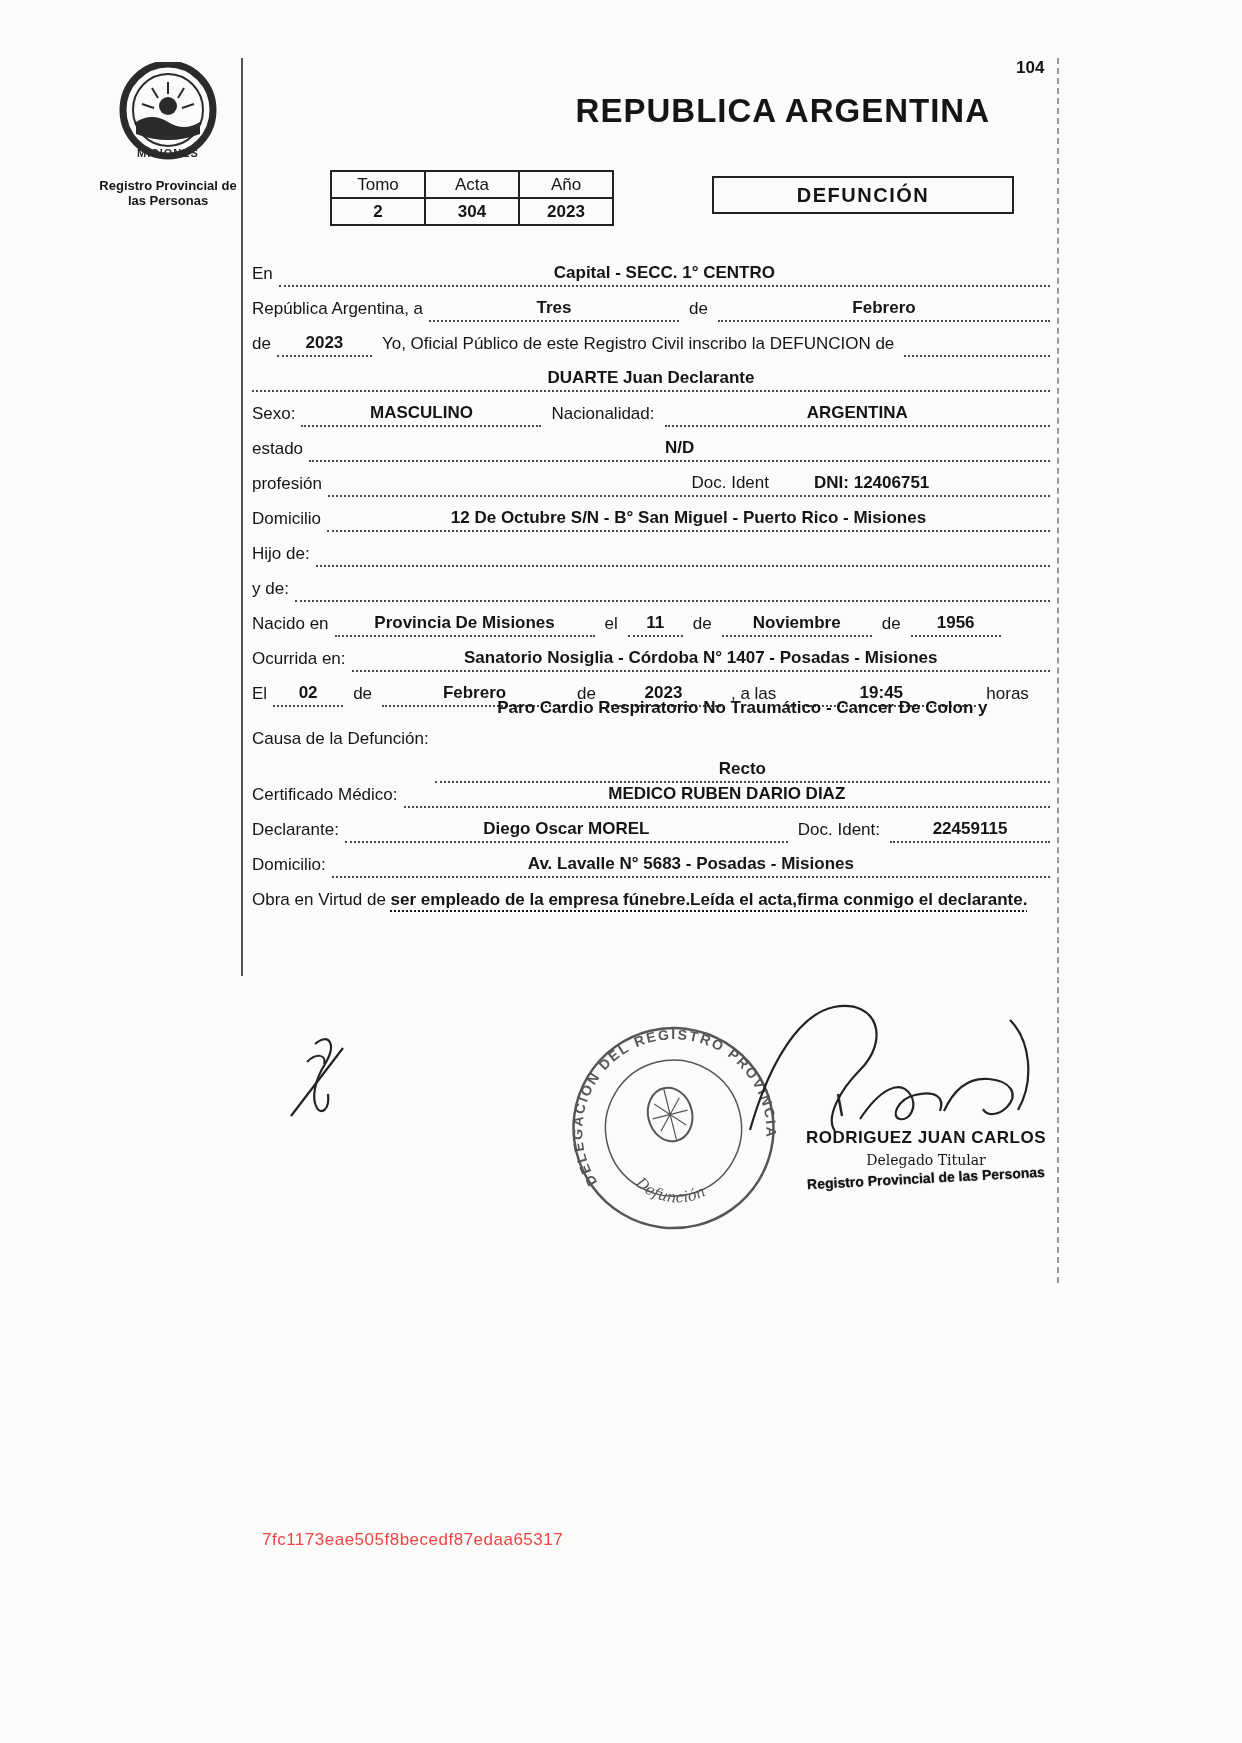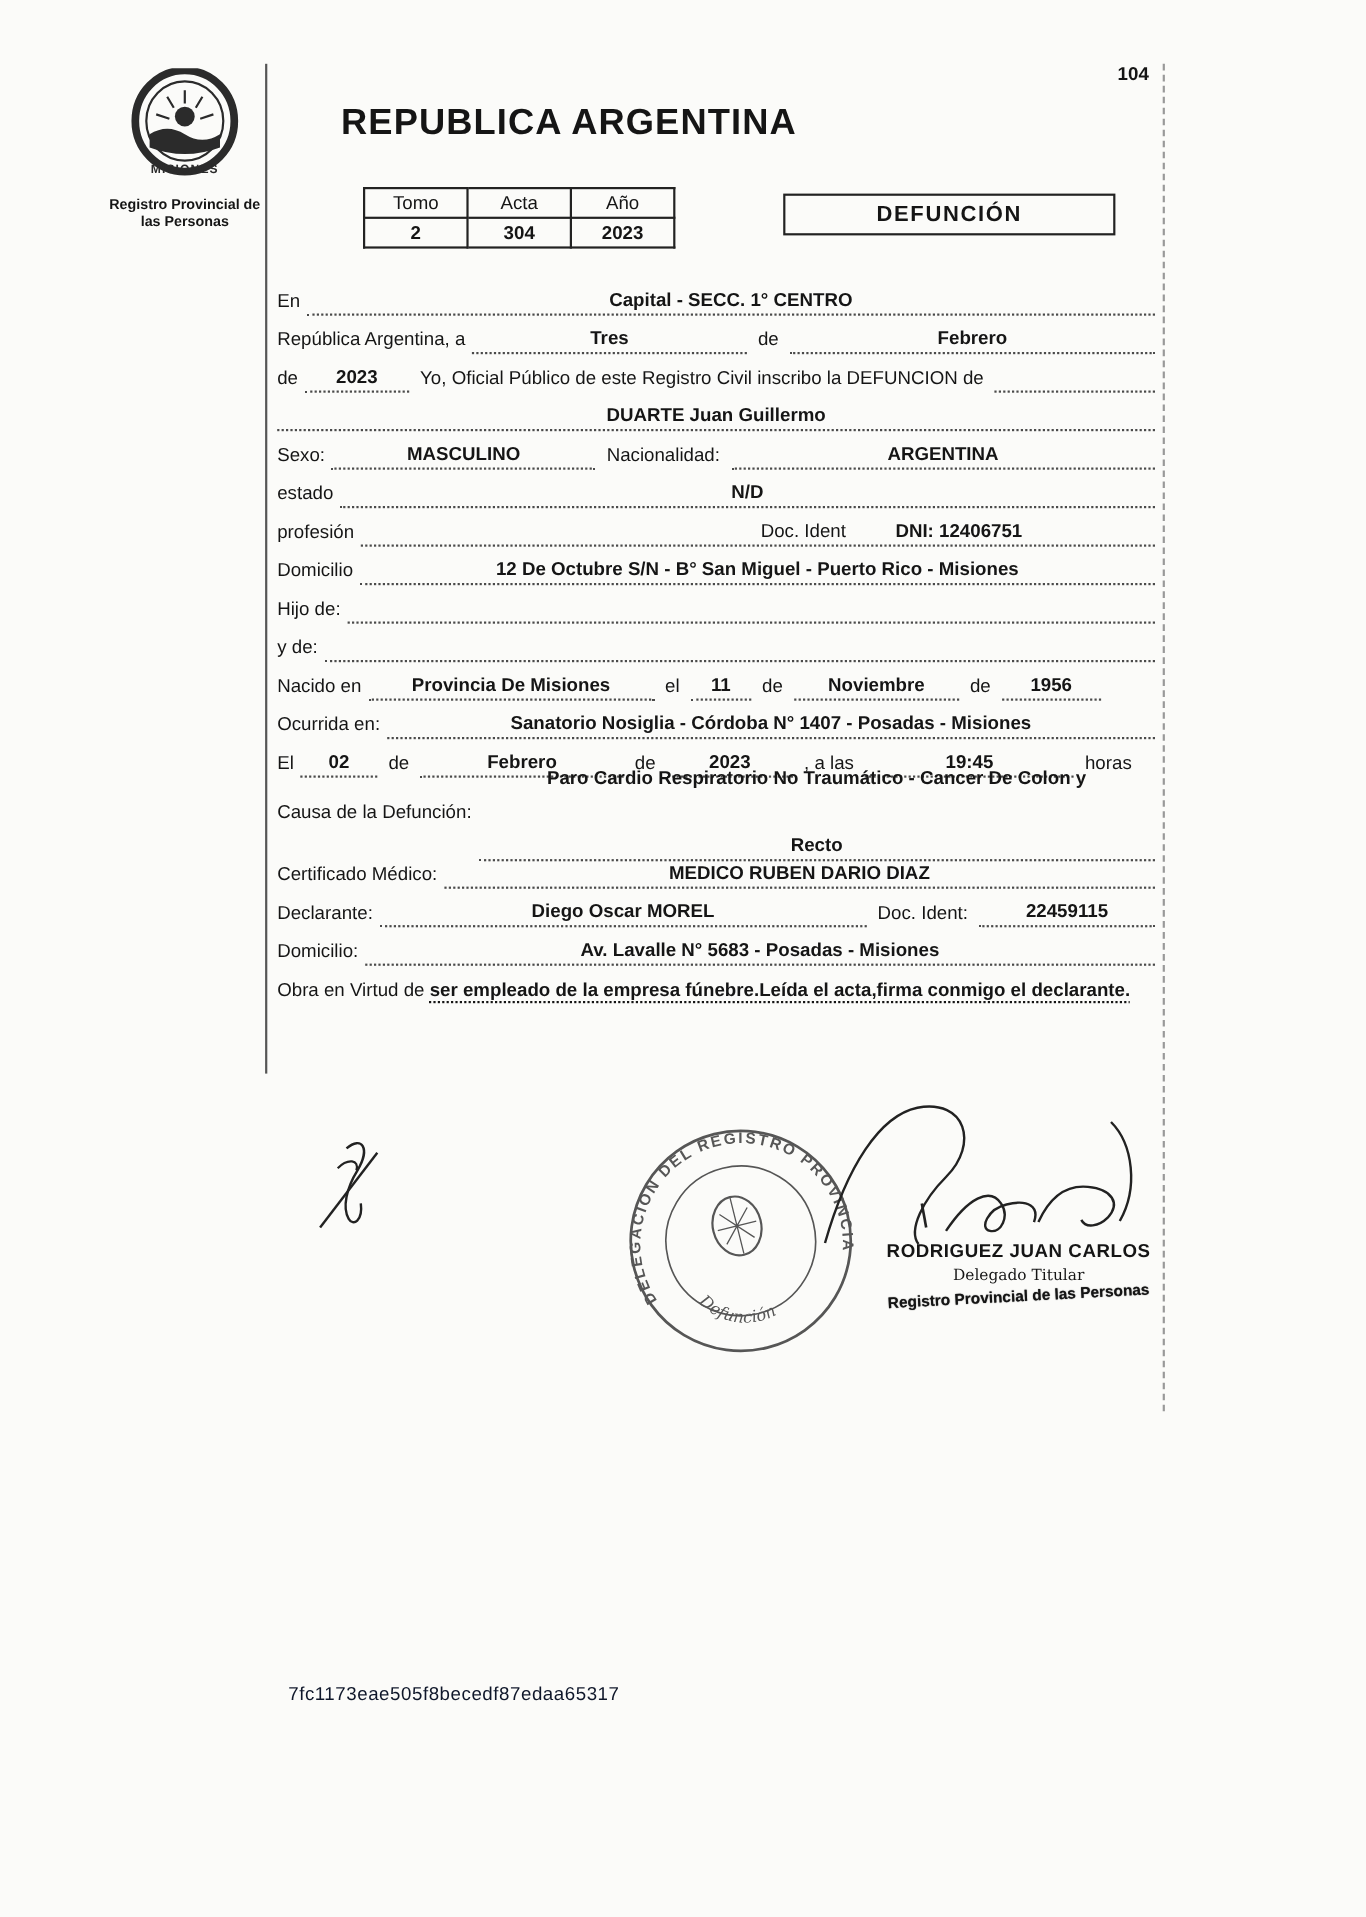--- a/index.html
+++ b/index.html
@@ -10,21 +10,21 @@
     color:#151515;
     position:relative;
     overflow:hidden;
   }
   .pagenum { position:absolute; left:1016px; top:58px; font-weight:bold; font-size:17px; }
 
   .logo { position:absolute; left:108px; top:62px; width:120px; height:104px; }
   .logo-caption { position:absolute; left:76px; top:178px; width:184px; text-align:center;
                   font-size:13px; font-weight:bold; line-height:15px; }
 
-  .title { position:absolute; left:310px; top:92px; width:680px; text-align:left;
+  .title { position:absolute; left:310px; top:92px; width:680px; text-align:right;
            font-size:33px; font-weight:bold; letter-spacing:1px; }
 
   .reg-table { position:absolute; left:330px; top:170px; border-collapse:collapse; font-size:17px; }
   .reg-table td { border:2px solid #222; width:94px; height:27px; text-align:center; padding:0;margin-left:32px; }
   .reg-table tr.vals td { font-weight:bold; }
 
   .defuncion-box { position:absolute; left:712px; top:176px; width:302px; height:38px;
                    border:2px solid #222; display:flex; align-items:center; justify-content:center;
                    font-size:20px; font-weight:bold; letter-spacing:1.5px; }
 
@@ -60,21 +60,21 @@
 
   .sig-left  { position:absolute; left:283px; top:1030px; }
   .stamp     { position:absolute; left:568px; top:1022px; transform:rotate(-14deg); opacity:0.85; }
   .sig-right { position:absolute; left:738px; top:998px; }
   .signer    { position:absolute; left:795px; top:1128px; width:262px; text-align:center; }
   .signer-name  { font-size:17px; font-weight:bold; letter-spacing:0.5px; }
   .signer-title { font-size:14px; margin-top:4px; font-family:"DejaVu Serif", serif; }
   .signer-org   { font-size:14px; font-weight:bold; margin-top:2px;
                   transform:rotate(-3deg); text-shadow:0 0 1px #444; }
 
-  .footer-code { position:absolute; left:262px; top:1530px; font-size:17px; letter-spacing:0.5px; color:#0f172a; }
+  .footer-code { position:absolute; left:262px; top:1530px; font-size:17px; letter-spacing:0.5px; color:#ef4444; }
 </style>
 </head>
 <body>
 
 <div class="pagenum">104</div>
 
 <div class="left-rule"></div>
 <div class="right-rule"></div>
 
 <div class="logo">
@@ -130,21 +130,21 @@
   </div>
 
   <div class="row">
     <span class="lbl">de</span>
     <span class="fill w95">2023</span>
     <span class="mid">Yo, Oficial Público de este Registro Civil inscribo la DEFUNCION de</span>
     <span class="fill grow"></span>
   </div>
 
   <div class="row">
-    <span class="fill grow">DUARTE Juan Guillermo</span>
+    <span class="fill grow">DUARTE Juan Declarante</span>
   </div>
 
   <div class="row">
     <span class="lbl">Sexo:</span>
     <span class="fill w240">MASCULINO</span>
     <span class="mid">Nacionalidad:</span>
     <span class="fill grow">ARGENTINA</span>
   </div>
 
   <div class="row">

